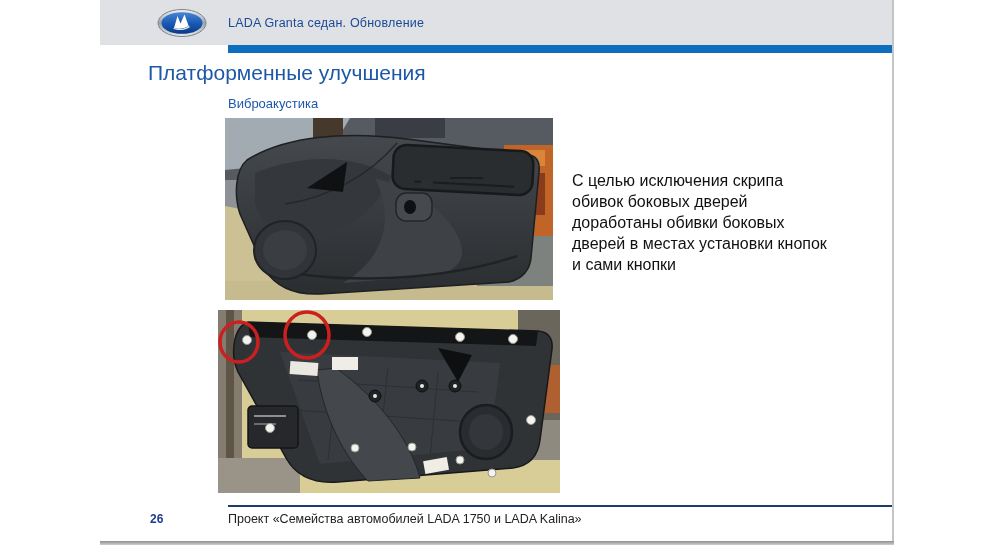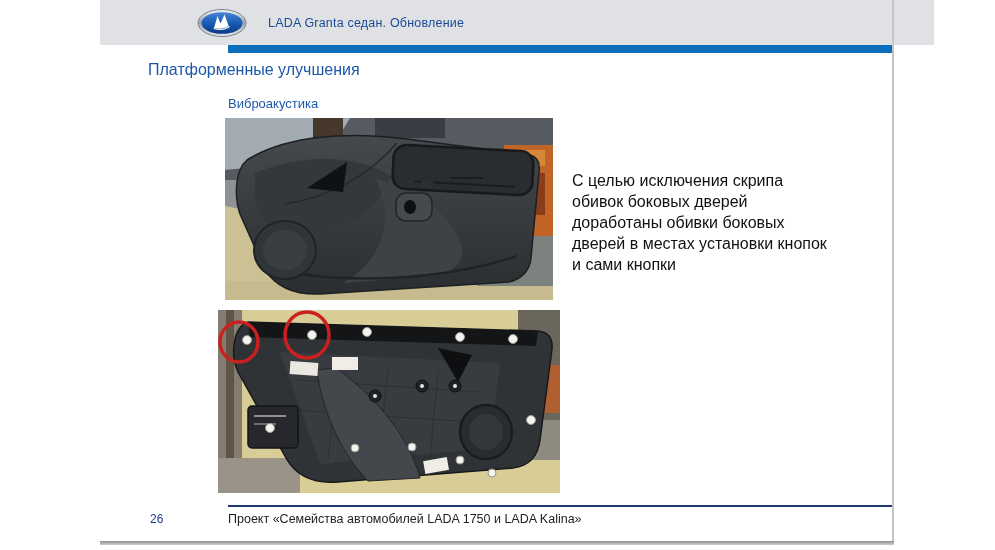--- a/index.html
+++ b/index.html
@@ -3,33 +3,33 @@
 <meta charset="utf-8">
 <style>
   html,body{margin:0;padding:0;background:#ffffff;}
   body{width:995px;height:550px;position:relative;overflow:hidden;
        font-family:"Liberation Sans", sans-serif;}
   .slide{position:absolute;left:100px;top:0;width:794px;height:545px;background:#fff;}
   .slide-right-edge{position:absolute;right:0;top:0;width:2px;height:541px;background:#c4c5c7;}
   .slide-bottom-shadow{position:absolute;left:0;bottom:0;width:100%;height:4px;
        background:linear-gradient(#8f8f8f,#cfcfcf);}
   .header-band{position:absolute;left:0;top:0;width:100%;height:45px;background:#e0e1e4;
-       display:flex;align-items:center;padding-left:40px;}
+       display:flex;align-items:center;}
   .logo{margin-left:57px;width:50px;height:30px;flex:0 0 auto;}
   .header-title{margin-left:21px;font-size:12.5px;letter-spacing:.2px;color:#1a4a96;}
   .blue-bar{position:absolute;left:128px;top:45px;right:0;height:8px;background:#0d6ebd;}
-  .page-title{position:absolute;left:48px;top:61px;font-size:16px;color:#1d58a8;}
+  .page-title{position:absolute;left:48px;top:61px;font-size:21px;color:#1d58a8;}
   .section-label{position:absolute;left:128px;top:96px;font-size:13px;font-weight:normal;color:#1d58a8;}
   .photo{position:absolute;display:block;}
   .photo-top{left:125px;top:118px;}
   .photo-bottom{left:118px;top:310px;}
   .description{position:absolute;left:472px;top:170px;width:258px;
        font-size:16px;line-height:21px;color:#111;}
   .footer-line{position:absolute;left:128px;top:505px;right:0;height:2px;background:#1e3a6e;}
-  .page-number{position:absolute;left:50px;top:512px;font-size:12px;font-weight:normal;color:#1f3c8c;}
+  .page-number{position:absolute;left:50px;top:512px;font-size:12px;font-weight:bold;color:#1f3c8c;}
   .footer-text{position:absolute;left:128px;top:512px;font-size:12.5px;color:#222;}
 </style>
 </head>
 <body>
 
 <div class="slide">
 
   <div class="header-band">
     <svg class="logo" viewBox="0 0 50 30">
       <defs>

